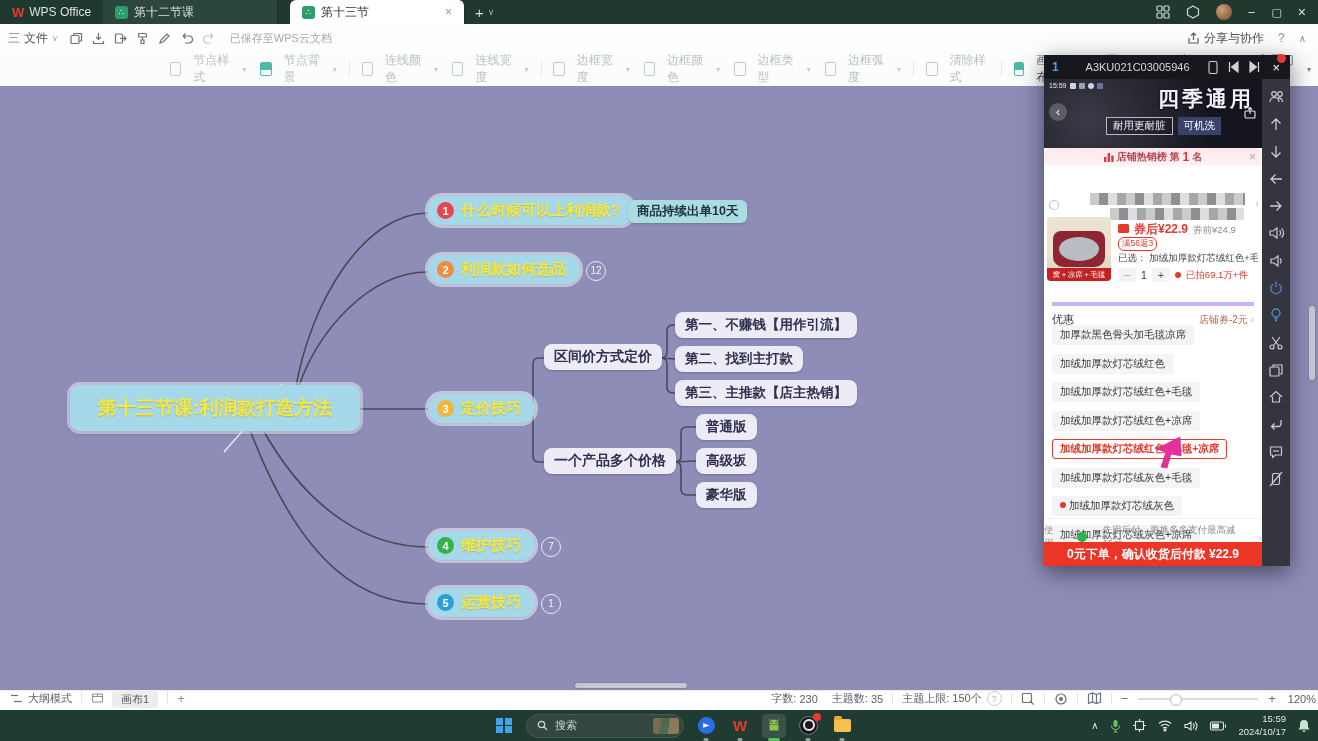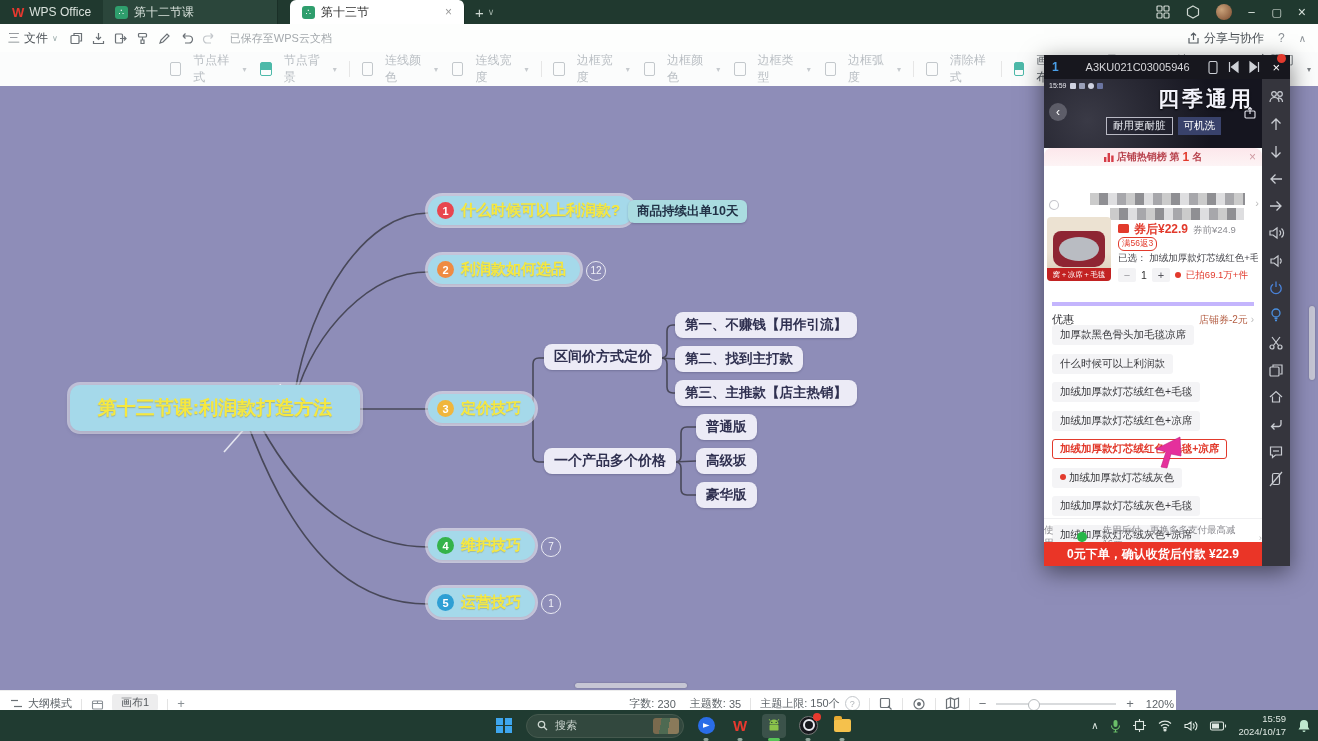--- a/index.html
+++ b/index.html
@@ -38,22 +38,22 @@
     padding:5px 14px 5px 9px;font-size:15px;font-weight:bold;color:#f6e83f;
     box-shadow:0 0 0 3px rgba(255,255,255,.5),0 1px 3px rgba(40,40,70,.3);text-shadow:0 1px 1px rgba(140,110,0,.3)}
   .numc{width:17px;height:17px;border-radius:50%;color:#fff;font-size:11px;display:flex;align-items:center;justify-content:center;text-shadow:none;flex:0 0 17px}
   .badge{position:absolute;right:-26px;top:50%;margin-top:-9px;width:18px;height:18px;border-radius:50%;
     border:1.5px solid #e9e9f2;color:#f2f2f8;font-size:10px;font-weight:normal;display:flex;align-items:center;justify-content:center;text-shadow:none}
   .mm-child{position:absolute;background:#ecebf6;color:#2f3050;font-weight:bold;font-size:13.5px;
     border-radius:8px;padding:4px 10px;box-shadow:0 1px 2px rgba(40,40,70,.25);white-space:nowrap}
   .mm-note{position:absolute;background:#aadce0;color:#223247;font-weight:bold;font-size:12.5px;border-radius:6px;padding:3px 9px;box-shadow:0 1px 2px rgba(40,40,70,.25);white-space:nowrap}
   .sbar{position:absolute;background:#c6c6d4;border-radius:3px;box-shadow:0 0 2px rgba(0,0,0,.25)}
   
-  .statusbar{position:absolute;left:0;top:690px;width:1176px;height:20px;background:#ffffff;border-top:1px solid #ededed;
-    display:flex;align-items:flex-end;font-size:11px;color:#5c6267}
+  .statusbar{position:absolute;left:0;top:690px;width:1318px;height:20px;background:#ffffff;border-top:1px solid #ededed;
+    display:flex;align-items:flex-start;font-size:11px;color:#5c6267}
   .ssep{width:1px;height:12px;background:#e3e3e3;margin:0 9px}
   .chip{background:#ededee;border-radius:3px;padding:1px 9px;color:#54585c}
   
   .taskbar{position:absolute;left:0;top:710px;width:1318px;height:31px;background:#203b31;display:flex;align-items:center}
   .tk-ico{width:24px;height:24px;display:flex;align-items:center;justify-content:center;position:relative}
   .rundot{position:absolute;bottom:-3px;left:50%;transform:translateX(-50%);width:5px;height:2.5px;border-radius:2px;background:#8fa59a}
   .searchpill{display:flex;align-items:center;gap:7px;width:142px;height:22px;background:#32483e;border:1px solid #45594e;border-radius:12px;padding:0 4px 0 10px;color:#cdd6d0;font-size:11px}
   
   .phone{position:absolute;left:1044px;top:55px;width:246px;height:511px;background:#35353d;box-shadow:0 6px 22px rgba(0,0,0,.5);z-index:60}
   .ph-title{position:absolute;left:0;top:0;width:246px;height:24px;background:#17171e;display:flex;align-items:center;color:#d8d8dc;font-size:11px;padding:0;box-sizing:border-box}
@@ -422,26 +422,26 @@
         </span>
       </div>
 
       <div style="position:absolute;left:8px;top:136px;width:202px;display:flex;align-items:center;justify-content:space-between;border-top:4px solid #c4b5fd;padding-top:6px">
         <span style="font-size:11px;color:#2c2c30">优惠</span>
         <span style="font-size:10px;color:#b35c41"><span>店铺券-2元</span> <span style="color:#bbb">›</span></span>
       </div>
 
       <div style="position:absolute;left:8px;top:158px;width:204px">
         <div style="margin-bottom:7.5px"><span class="sku">加厚款黑色骨头加毛毯凉席</span></div>
-        <div style="margin-bottom:7.5px"><span class="sku">什么时候可以上利润款</span></div>
+        <div style="margin-bottom:7.5px"><span class="sku">加绒加厚款灯芯绒红色</span></div>
         <div style="margin-bottom:7.5px"><span class="sku">加绒加厚款灯芯绒红色+毛毯</span></div>
         <div style="margin-bottom:7.5px"><span class="sku">加绒加厚款灯芯绒红色+凉席</span></div>
         <div style="margin-bottom:7.5px"><span class="sku sel">加绒加厚款灯芯绒红色+毛毯+凉席</span></div>
+        <div style="margin-bottom:7.5px"><span class="sku">加绒加厚款灯芯绒灰色+毛毯</span></div>
         <div style="margin-bottom:7.5px"><span class="sku"><span class="reddot"></span><span>加绒加厚款灯芯绒灰色</span></span></div>
-        <div style="margin-bottom:7.5px"><span class="sku">加绒加厚款灯芯绒灰色+毛毯</span></div>
         <div style="margin-bottom:7.5px"><span class="sku">加绒加厚款灯芯绒灰色+凉席</span></div>
         <div style="margin-bottom:7.5px"><span class="sku">加绒加厚款灯芯绒灰色+毛毯+凉席</span></div>
 
       </div>
 
       <div style="position:absolute;left:0;top:352px;width:218px;border-top:1px solid #f0f0f2;display:flex;align-items:center;justify-content:center;gap:16px;font-size:9.5px;color:#8a8a90;padding-top:5px">
         <span>使用</span>
         <span style="width:10px;height:10px;border-radius:50%;background:#28b648;display:inline-block"></span>
         <span>先用后付，更换多多支付最高减16元</span>
         <span style="color:#bbb">›</span>

